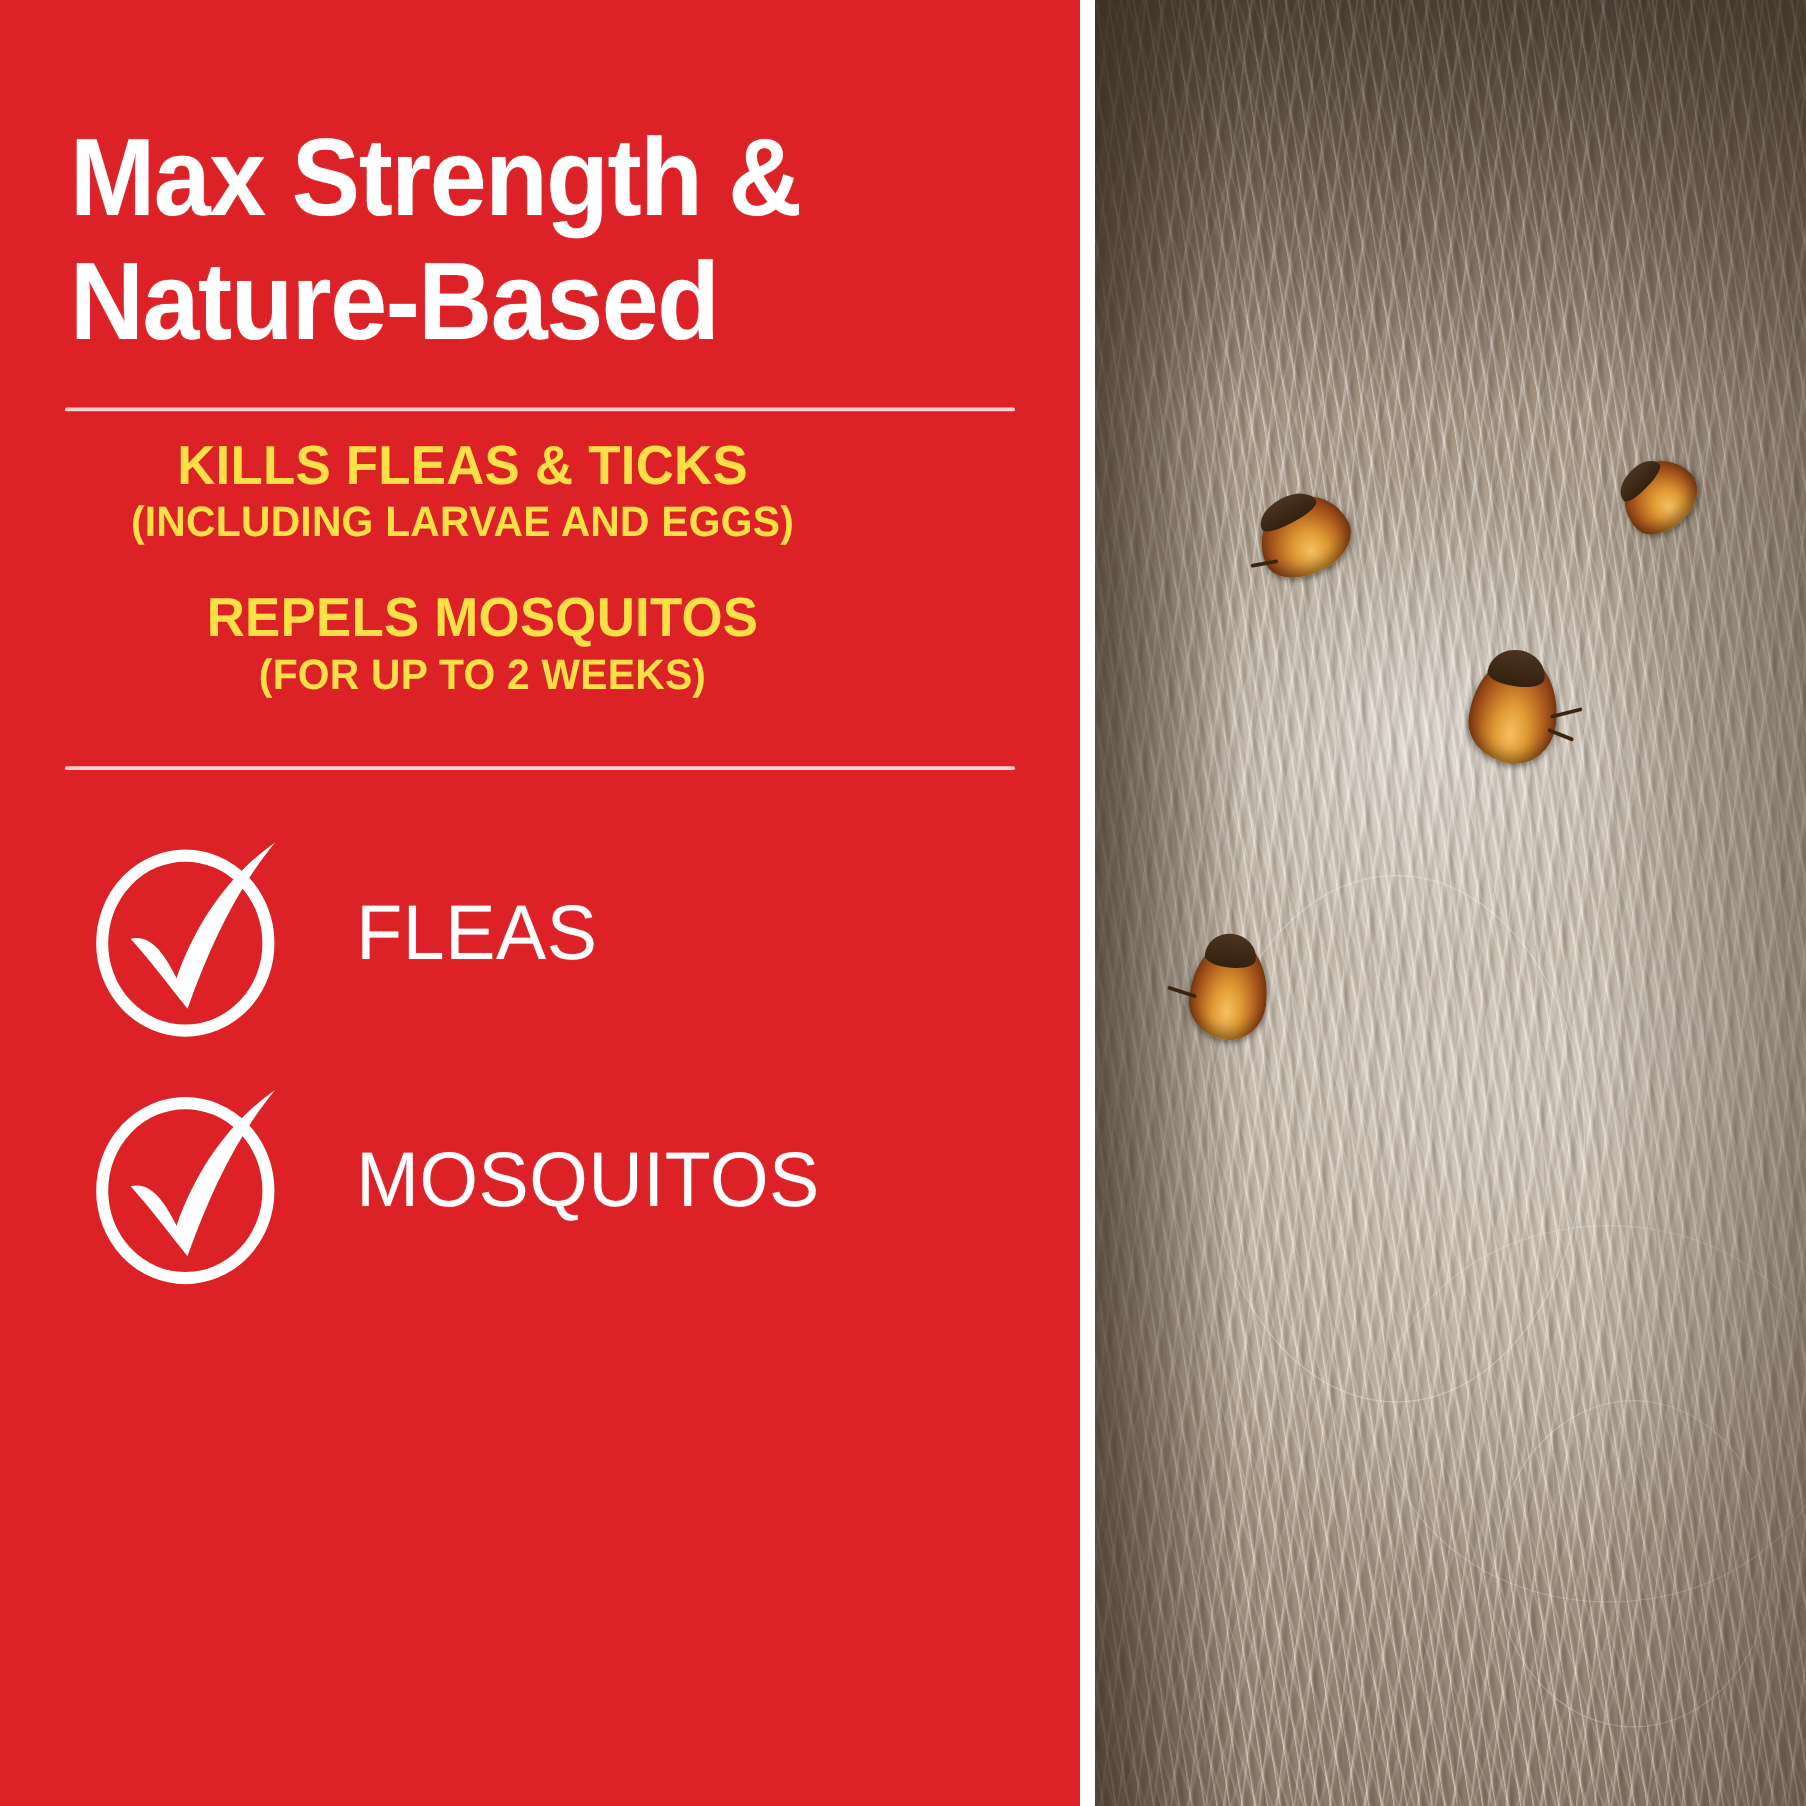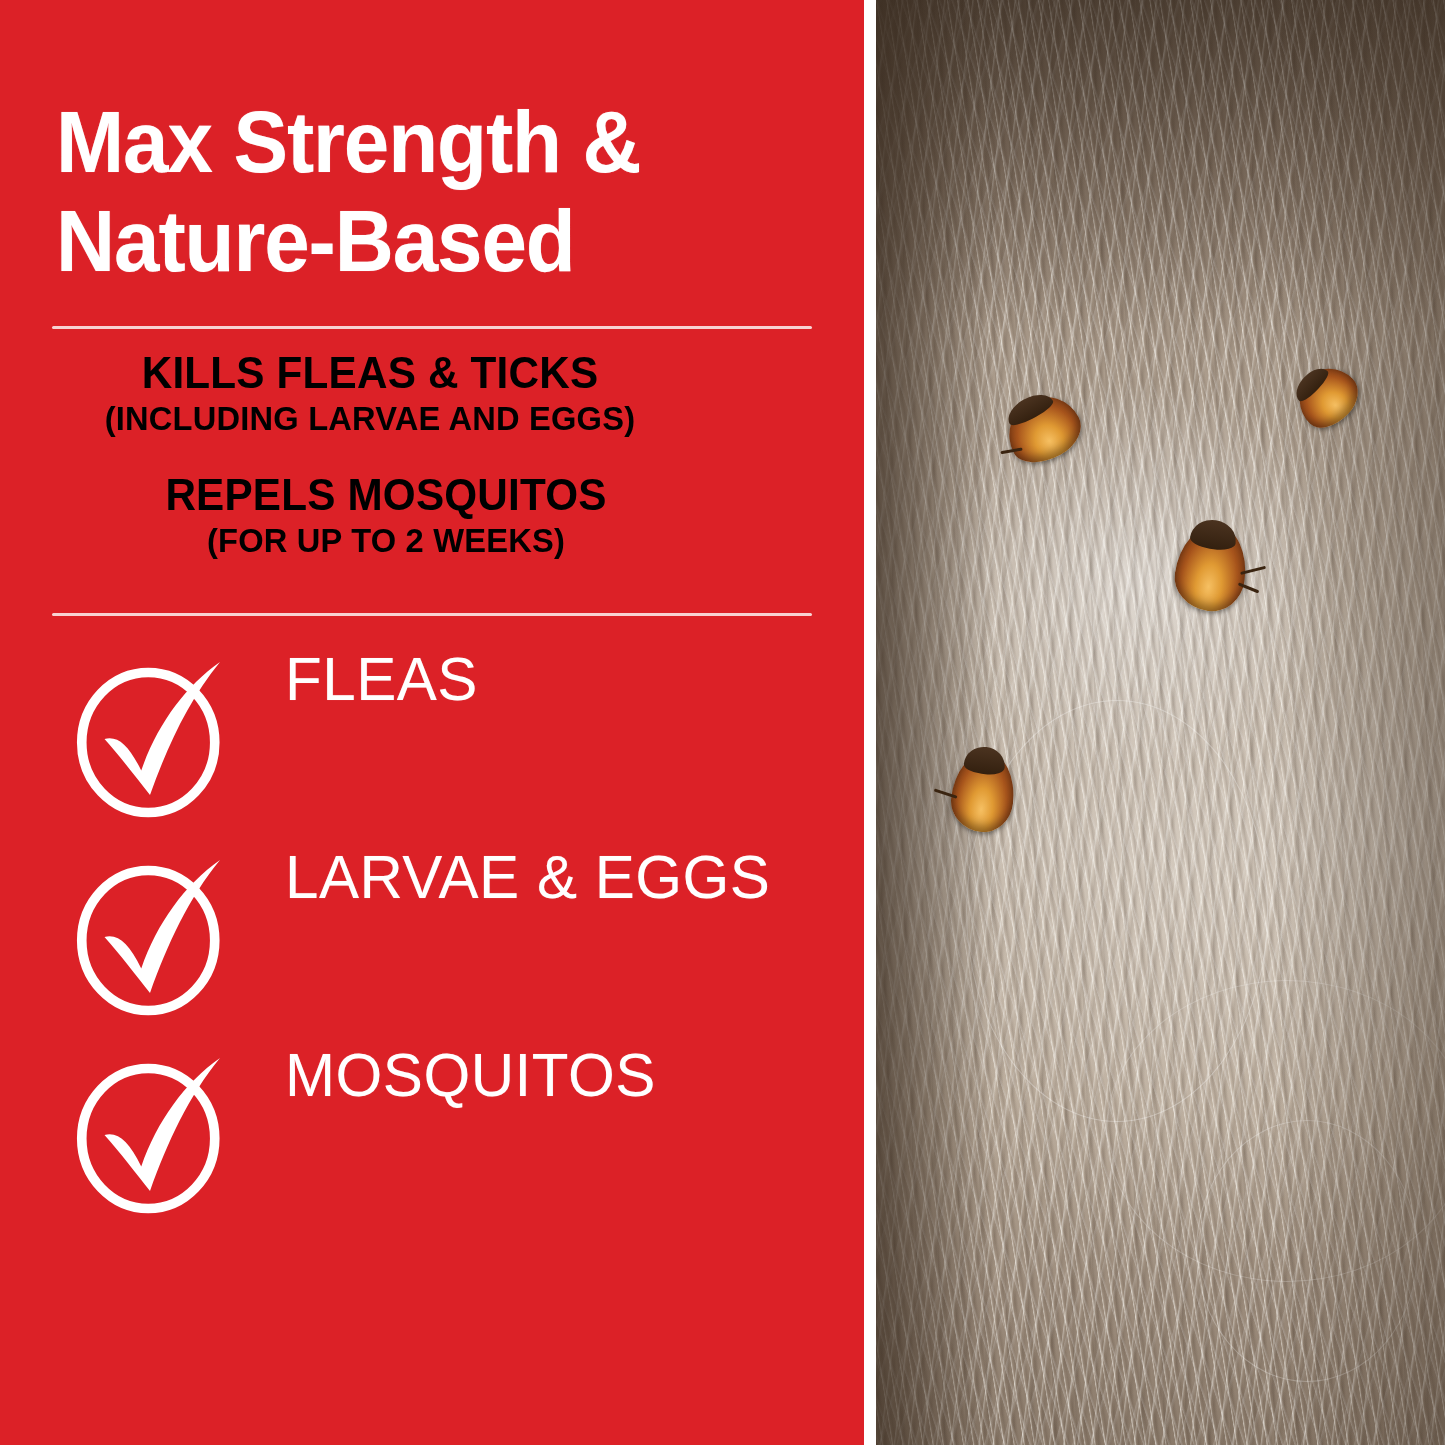--- a/index.html
+++ b/index.html
@@ -18,35 +18,35 @@
             font-family:"Liberation Sans Narrow","Liberation Sans","DejaVu Sans Condensed",sans-serif;
             transform:scaleX(.93);transform-origin:left top;
             text-shadow:0 0 1px rgba(255,255,255,.45);}
   .headline .l2{display:block;}
 
   .rule{position:absolute;left:52px;width:760px;height:3px;
         background:rgba(255,255,255,.80);border-radius:2px;}
   .rule.r1{top:326px;}
   .rule.r2{top:613px;}
 
-  .claims{position:absolute;left:0;top:350px;width:740px;text-align:center;color:#000000;}
+  .claims{position:absolute;left:0;top:350px;width:740px;text-align:center;color:#fde047;}
   .claim{margin:0 0 34px 0;}
   .claim:last-child{margin-bottom:0;margin-left:32px;}
   .claim .big{display:block;font-weight:700;font-size:44px;line-height:1.04;
               letter-spacing:.2px;
               font-family:"Liberation Sans Narrow","Liberation Sans",sans-serif;
               transform:scaleX(.96);}
   .claim .small{display:block;font-weight:700;font-size:34px;line-height:1.18;
                 letter-spacing:.2px;margin-top:2px;
                 font-family:"Liberation Sans Narrow","Liberation Sans",sans-serif;
                 transform:scaleX(.96);}
 
   
   .checklist{position:absolute;left:0;top:648px;width:864px;}
-  .row{position:relative;height:198px;display:flex;align-items:flex-start;}
+  .row{position:relative;height:198px;display:flex;align-items:center;}
   .row .mark{position:relative;flex:0 0 175px;height:175px;margin-left:66px;}
   .row .mark svg{position:absolute;left:0;top:0;width:175px;height:175px;overflow:visible;}
   .row .label{margin-left:44px;color:#fff;font-weight:400;font-size:62px;
               letter-spacing:.5px;line-height:1;
               font-family:"Liberation Sans Narrow","Liberation Sans",sans-serif;
               transform:scaleX(.97);transform-origin:left center;
               text-shadow:0 0 1px rgba(255,255,255,.35);}
 
   
   .photo{position:relative;flex:1 1 auto;height:1445px;overflow:hidden;
@@ -141,29 +141,20 @@
         <span class="mark">
           <svg viewBox="0 0 100 100" aria-hidden="true">
             <ellipse cx="47" cy="54" rx="38" ry="40" fill="none" stroke="#fff" stroke-width="5.5"></ellipse>
             <path d="M22 52 C30 50 36 56 43 70 C52 44 68 22 88 8 C70 30 58 56 48 84 C40 74 31 62 22 52 Z" fill="#fff"></path>
           </svg>
         </span>
         <span class="label">FLEAS</span>
       </div>
 
 
-      <div class="row">
-        <span class="mark">
-          <svg viewBox="0 0 100 100" aria-hidden="true">
-            <ellipse cx="47" cy="54" rx="38" ry="40" fill="none" stroke="#fff" stroke-width="5.5"></ellipse>
-            <path d="M22 52 C30 50 36 56 43 70 C52 44 68 22 88 8 C70 30 58 56 48 84 C40 74 31 62 22 52 Z" fill="#fff"></path>
-          </svg>
-        </span>
-        <span class="label">LARVAE &amp; EGGS</span>
-      </div>
 
       <div class="row">
         <span class="mark">
           <svg viewBox="0 0 100 100" aria-hidden="true">
             <ellipse cx="47" cy="54" rx="38" ry="40" fill="none" stroke="#fff" stroke-width="5.5"></ellipse>
             <path d="M22 52 C30 50 36 56 43 70 C52 44 68 22 88 8 C70 30 58 56 48 84 C40 74 31 62 22 52 Z" fill="#fff"></path>
           </svg>
         </span>
         <span class="label">MOSQUITOS</span>
       </div>

